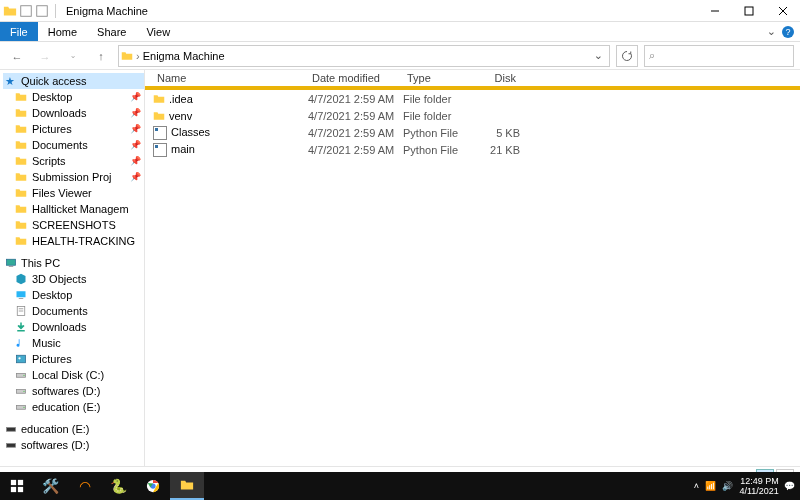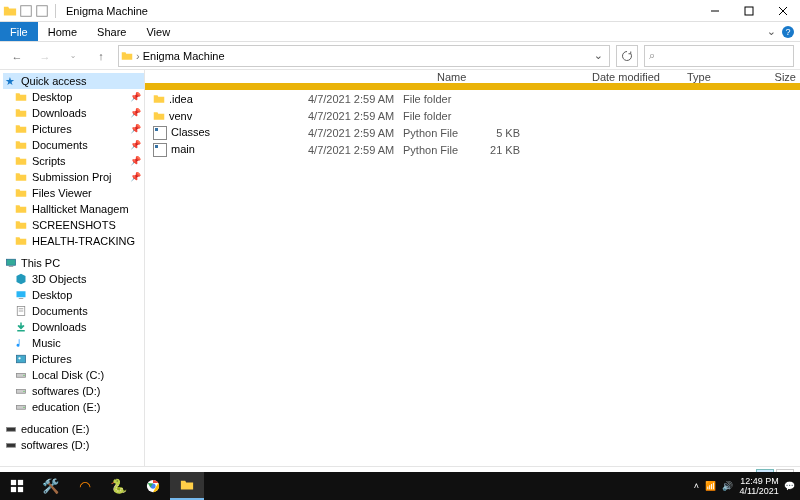--- a/index.html
+++ b/index.html
@@ -25,21 +25,21 @@
   .search-box { width:150px; height:22px; border:1px solid #ccc; display:flex; align-items:center; padding:0 4px; gap:4px; color:#777; }
   .search-box input { border:none; outline:none; font-size:11px; flex:1; color:#777; }
   .body { display:flex; height:396px; }
   .sidebar { width:145px; border-right:1px solid #e5e5e5; padding:3px 0 3px 3px; overflow:hidden; }
   .side-group { margin-bottom:6px; }
   .side-head { display:flex; align-items:center; gap:4px; padding:2px 2px 2px 2px; font-size:11px; }
   .side-head.qa { background:#cde8ff; }
   .side-item { display:flex; align-items:center; gap:5px; padding:2px 2px 2px 12px; font-size:11px; white-space:nowrap; overflow:hidden; }
   .pin { margin-left:auto; color:#777; font-size:9px; }
   .main { flex:1; display:flex; flex-direction:column; }
-  .columns { display:flex; font-size:11px; color:#444; border-bottom:7px solid #eab308; height:20px; align-items:center; padding-left:8px;justify-content:flex-end; }
+  .columns { display:flex; font-size:11px; color:#444; border-bottom:4px solid #eab308; height:20px; align-items:center; padding-left:8px; }
   .columns .col { padding:0 4px; }
   .col-name { width:155px; }
   .col-date { width:95px; }
   .col-type { width:72px; }
   .col-size { width:45px; text-align:right; }
   .rows { flex:1; padding-left:8px; }
   .row { display:flex; align-items:center; height:17px; font-size:11px; }
   .row .cell-name { width:155px; display:flex; align-items:flex-start; gap:4px; }
   .row .cell-date { width:95px; color:#555; }
   .row .cell-type { width:72px; color:#555; }
@@ -297,21 +297,21 @@
         </div>
       </div>
 
   </div>
 
   <div class="main">
     <div class="columns">
       <div class="col col-name">Name</div>
       <div class="col col-date">Date modified</div>
       <div class="col col-type">Type</div>
-      <div class="col col-size">Size</div>
+      <div class="col col-size">Disk</div>
     </div>
     <div class="rows" id="file-rows">
         <div class="row">
           <div class="cell-name">
             <span class="mini"><svg viewBox="0 0 16 16">
                 <path class="folder-ico" d="M1 3h5l1 2h8v8H1z"></path>
               </svg></span>
             <span>.idea</span>
           </div>
           <div class="cell-date">4/7/2021 2:59 AM</div>

